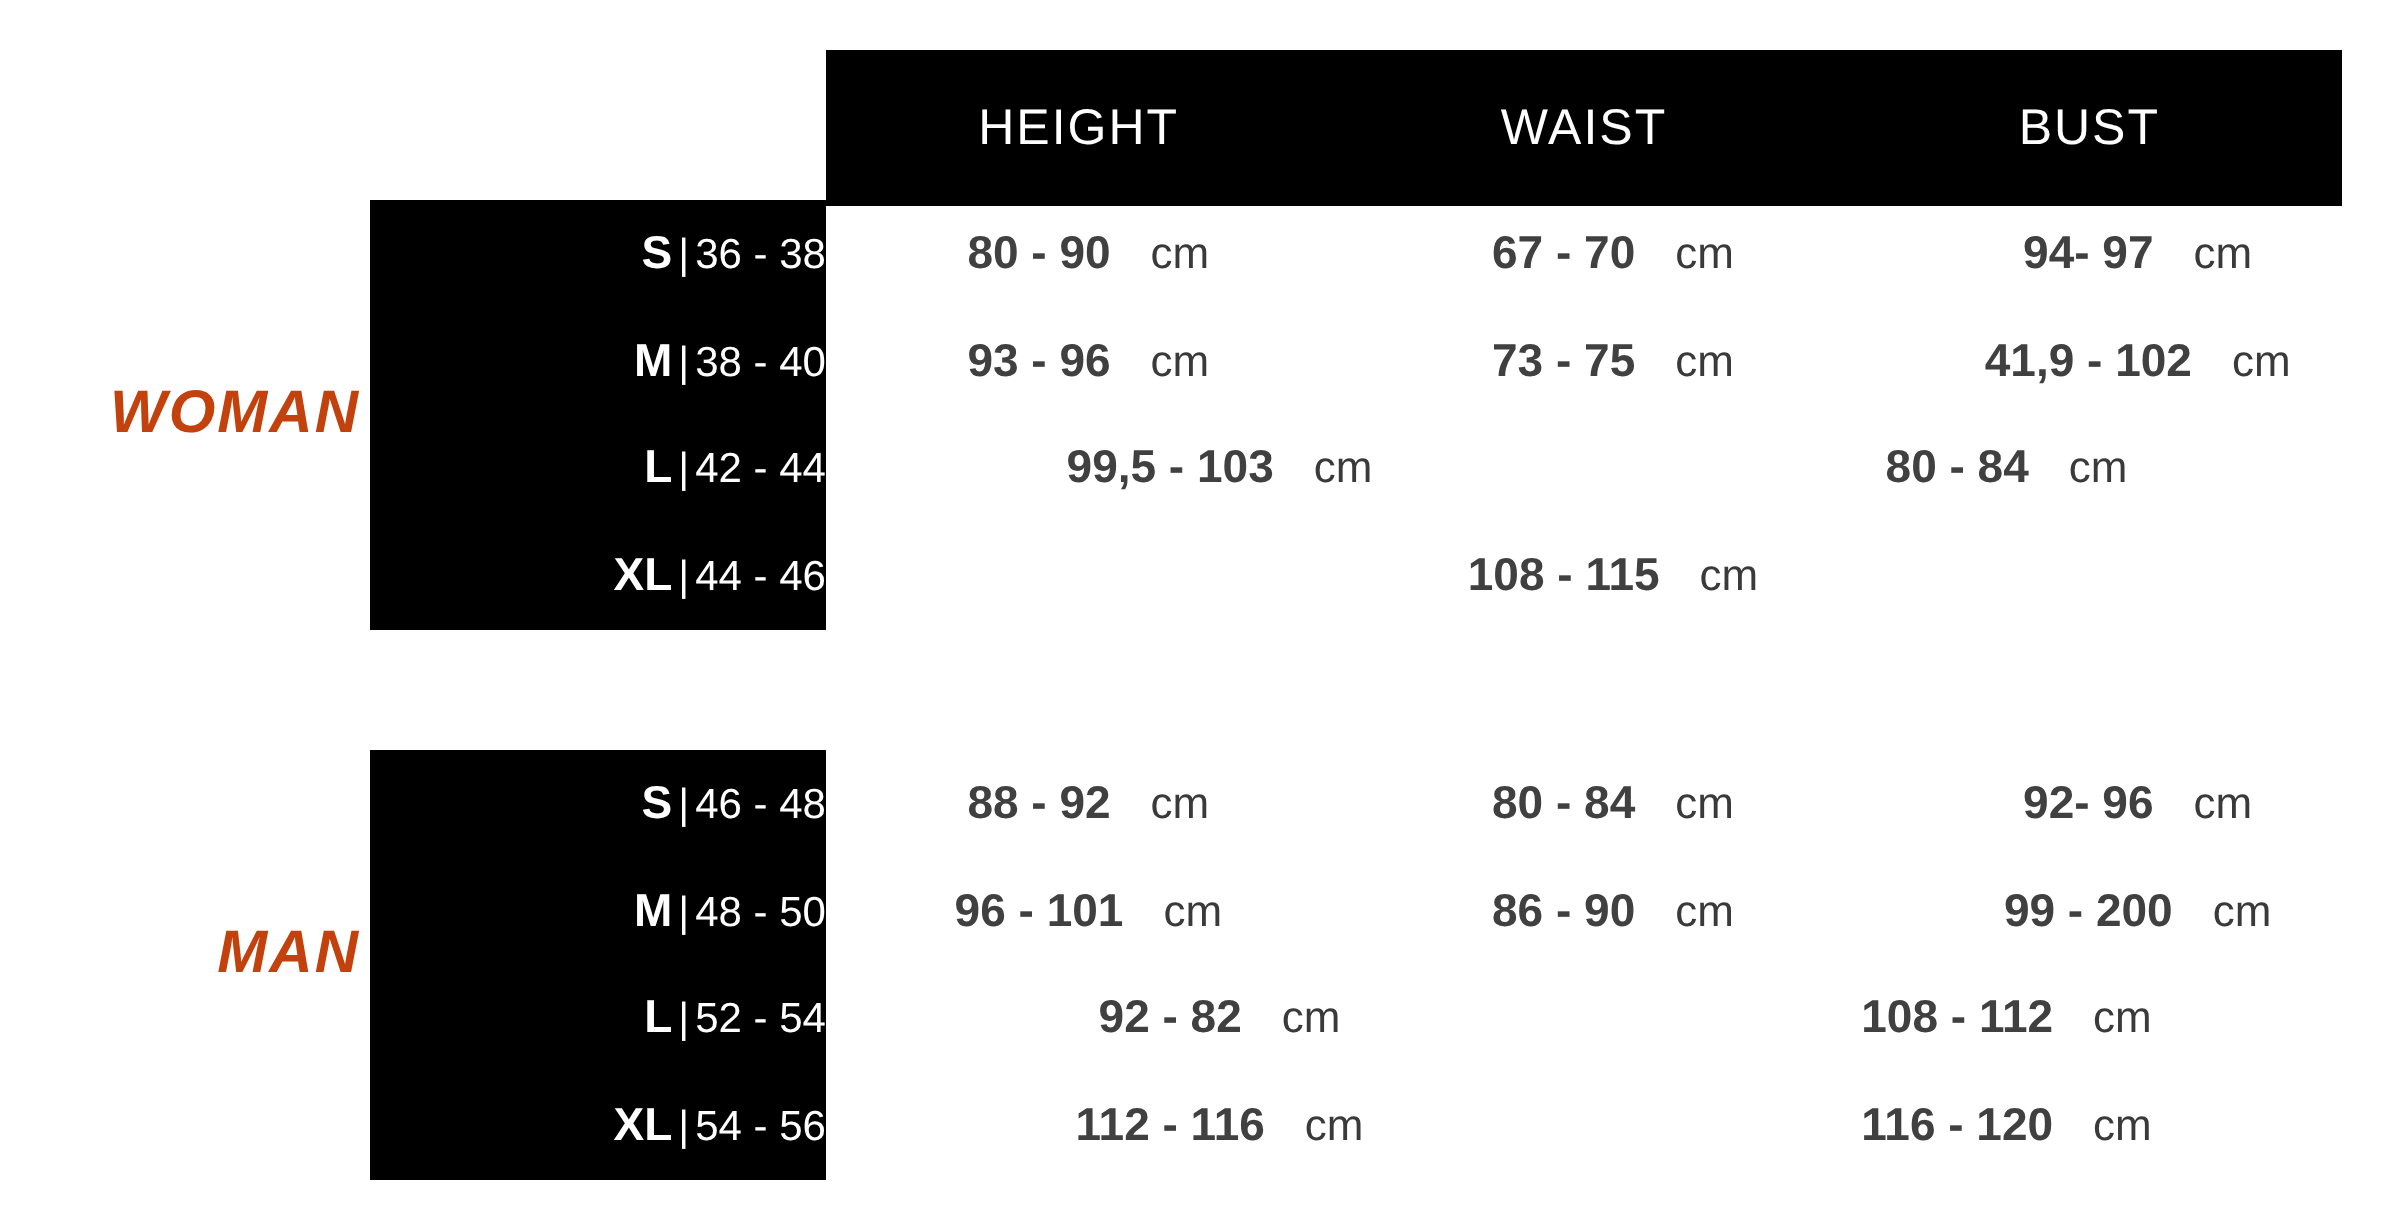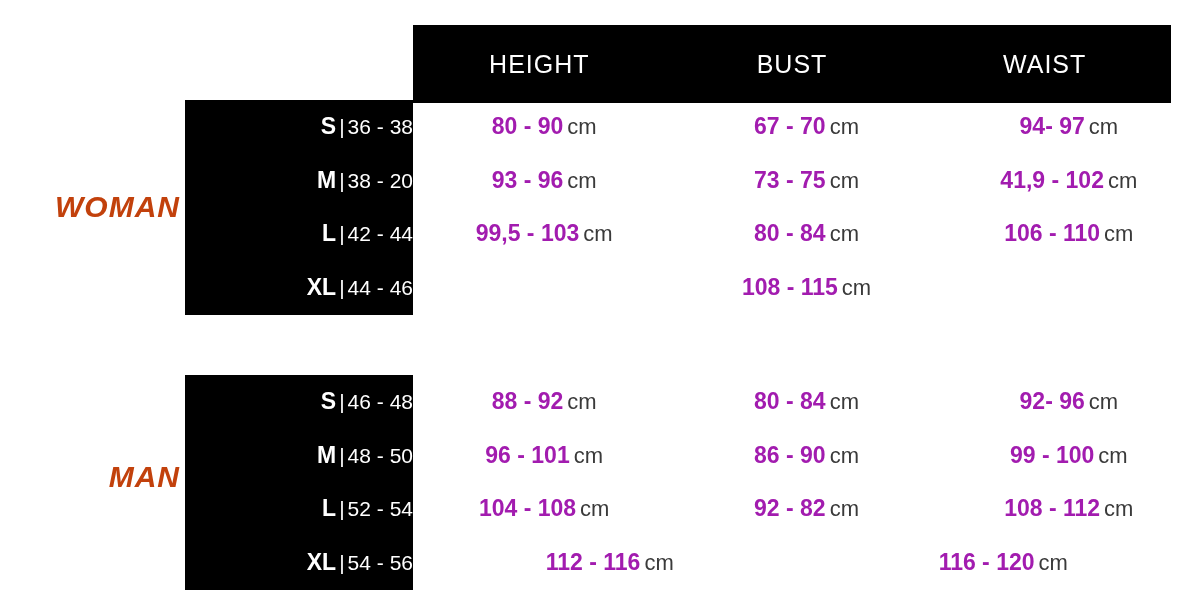--- a/index.html
+++ b/index.html
@@ -113,39 +113,39 @@
   .meas-cell {
     flex: 1 1 0;
     text-align: center;
     color: #3a3a3a;
     font-size: 22px;
     white-space: nowrap;
   }
   .meas-cell .val {
     font-weight: bold;
     font-size: 23px;
-    color: #a21caf;
+    color: #404040;
   }
   .meas-cell .unit {
     font-weight: normal;
     font-size: 22px;
     color: #3a3a3a;
-    padding-left: 4px;
+    padding-left: 20px;
   }
 </style>
 </head>
 <body>
 
 <div class="sheet">
 
   <div class="header-band"></div>
   <div class="header-row">
     <div class="header-cell">HEIGHT</div>
+    <div class="header-cell">WAIST</div>
     <div class="header-cell">BUST</div>
-    <div class="header-cell">WAIST</div>
   </div>
 
   <div class="size-block woman"></div>
 
   <div class="size-block man"></div>
 
   <div class="group-label woman">WOMAN</div>
   <div class="group-label man">MAN</div>
 
   <div class="rows woman">
@@ -160,21 +160,21 @@
       <div class="meas-cell">
         <span class="val">67 - 70</span><span class="unit">cm</span>
       </div>
       <div class="meas-cell">
         <span class="val">94- 97</span><span class="unit">cm</span>
       </div>
     </div>
 
     <div class="row">
       <div class="size-cell">
-        <span class="sz">M</span><span class="sep">|</span><span class="eu">38 - 20</span>
+        <span class="sz">M</span><span class="sep">|</span><span class="eu">38 - 40</span>
       </div>
       <div class="meas-cell">
         <span class="val">93 - 96</span><span class="unit">cm</span>
       </div>
       <div class="meas-cell">
         <span class="val">73 - 75</span><span class="unit">cm</span>
       </div>
       <div class="meas-cell">
         <span class="val">41,9 - 102</span><span class="unit">cm</span>
       </div>
@@ -183,23 +183,20 @@
     <div class="row">
       <div class="size-cell">
         <span class="sz">L</span><span class="sep">|</span><span class="eu">42 - 44</span>
       </div>
       <div class="meas-cell">
         <span class="val">99,5 - 103</span><span class="unit">cm</span>
       </div>
       <div class="meas-cell">
         <span class="val">80 - 84</span><span class="unit">cm</span>
       </div>
-      <div class="meas-cell">
-        <span class="val">106 - 110</span><span class="unit">cm</span>
-      </div>
     </div>
 
     <div class="row">
       <div class="size-cell">
         <span class="sz">XL</span><span class="sep">|</span><span class="eu">44 - 46</span>
       </div>
       <div class="meas-cell">
         <span class="val">108 - 115</span><span class="unit">cm</span>
       </div>
     </div>
@@ -227,32 +224,29 @@
       <div class="size-cell">
         <span class="sz">M</span><span class="sep">|</span><span class="eu">48 - 50</span>
       </div>
       <div class="meas-cell">
         <span class="val">96 - 101</span><span class="unit">cm</span>
       </div>
       <div class="meas-cell">
         <span class="val">86 - 90</span><span class="unit">cm</span>
       </div>
       <div class="meas-cell">
-        <span class="val">99 - 100</span><span class="unit">cm</span>
+        <span class="val">99 - 200</span><span class="unit">cm</span>
       </div>
     </div>
 
     <div class="row">
       <div class="size-cell">
         <span class="sz">L</span><span class="sep">|</span><span class="eu">52 - 54</span>
       </div>
       <div class="meas-cell">
-        <span class="val">104 - 108</span><span class="unit">cm</span>
-      </div>
-      <div class="meas-cell">
         <span class="val">92 - 82</span><span class="unit">cm</span>
       </div>
       <div class="meas-cell">
         <span class="val">108 - 112</span><span class="unit">cm</span>
       </div>
     </div>
 
     <div class="row">
       <div class="size-cell">
         <span class="sz">XL</span><span class="sep">|</span><span class="eu">54 - 56</span>

